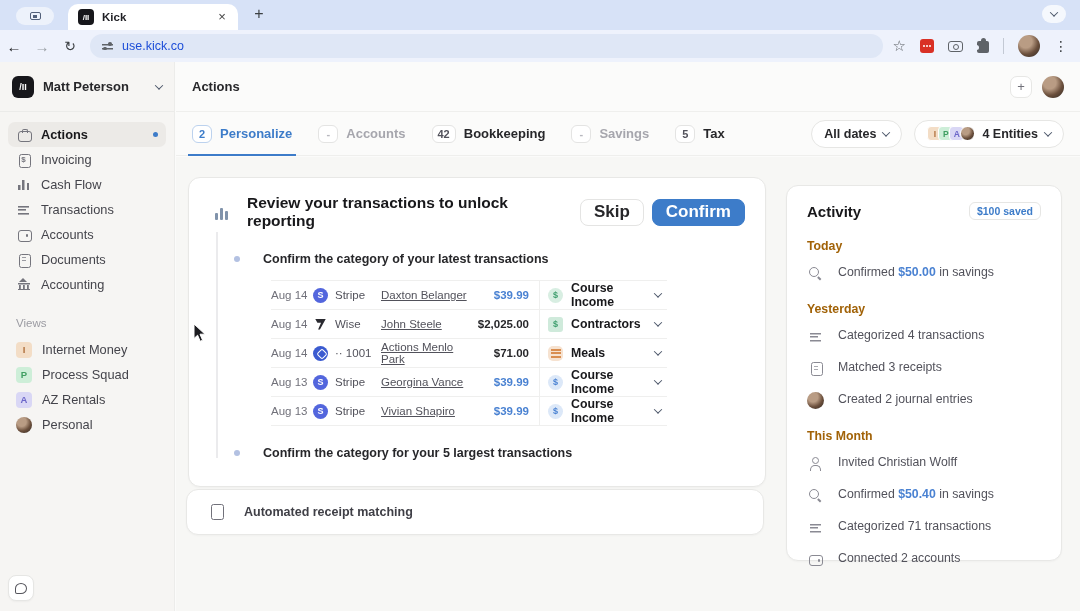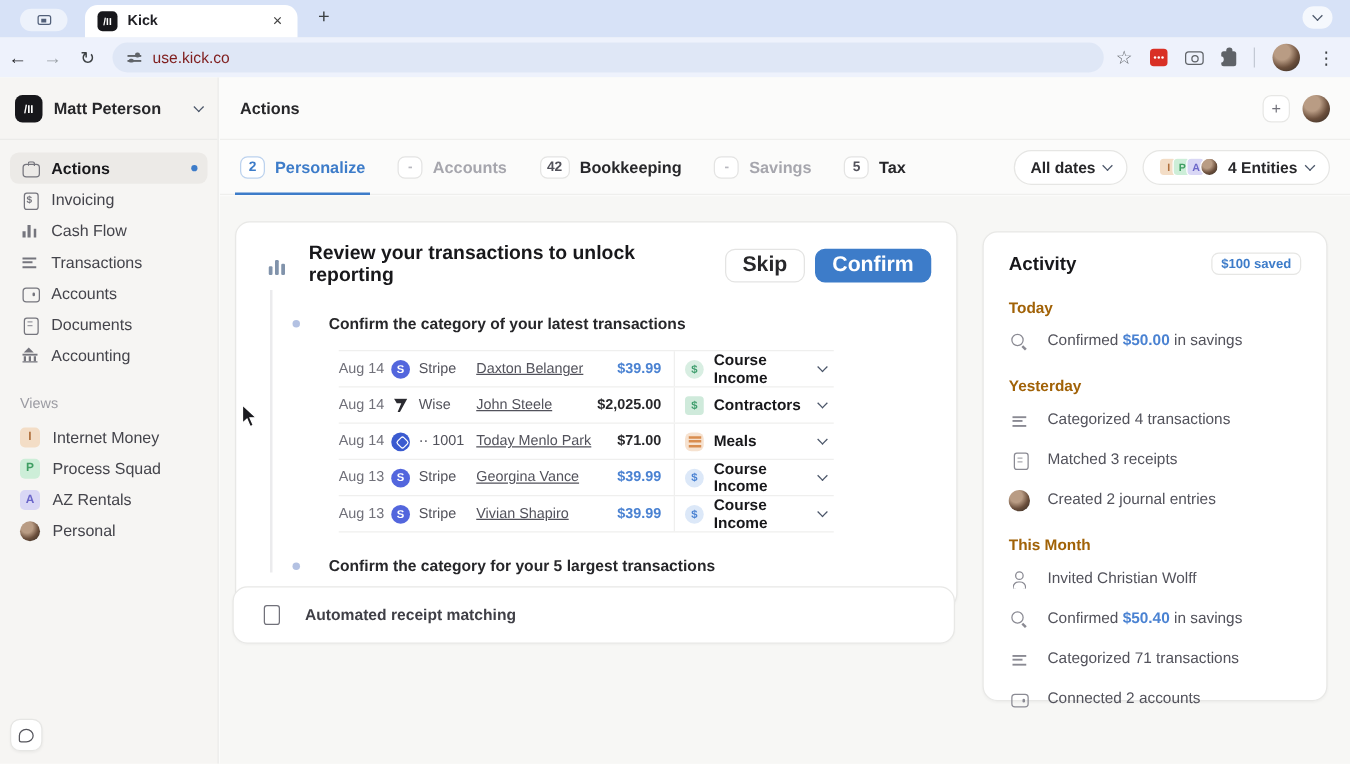--- a/index.html
+++ b/index.html
@@ -22,21 +22,21 @@
   .toolbar { position:absolute; left:0; top:30px; width:1080px; height:32px; background:#eef2fc; display:flex; align-items:center; }
   .nav-arrow { font-size:15px; color:#202124; width:28px; text-align:center; }
   .nav-arrow.fwd { color:#9aa0a6; }
   .reload { font-size:14px; color:#3c4043; width:28px; text-align:center; }
   .urlbar { height:24px; flex:1; margin:0 10px 0 6px; background:#dfe7f6; border-radius:12px; display:flex; align-items:center; padding:0 12px; }
   .sliders-ic { width:11px; height:9px; background:
       linear-gradient(#5f6368,#5f6368) 0 2px/11px 1.5px no-repeat,
       linear-gradient(#5f6368,#5f6368) 0 6.5px/11px 1.5px no-repeat; position:relative; margin-right:9px; }
   .sliders-ic::before { content:""; position:absolute; left:6px; top:0.5px; width:3.5px; height:3.5px; border-radius:50%; background:#5f6368; }
   .sliders-ic::after { content:""; position:absolute; left:1px; top:5px; width:3.5px; height:3.5px; border-radius:50%; background:#5f6368; }
-  .url-text { font-size:12.5px; color:#7f1d1d; }
+  .url-text { font-size:12.5px; color:#1d4ed8; }
   .tb-icons { display:flex; align-items:center; gap:14px; padding-right:12px; }
   .star-ic { font-size:15px; color:#5f6368; }
   .ext-red { width:14px; height:14px; border-radius:3px; background:#d93025; position:relative; }
   .ext-red::after { content:""; position:absolute; left:3px; top:6px; width:2px; height:2px; border-radius:50%; background:#fff; box-shadow:3px 0 0 #fff, 6px 0 0 #fff; }
   .cam-ic { width:15px; height:11px; border:1.5px solid #5f6368; border-radius:3px; position:relative; }
   .cam-ic::after { content:""; position:absolute; left:3.5px; top:2px; width:4px; height:4px; border:1.5px solid #5f6368; border-radius:50%; }
   .puzzle-ic { width:12px; height:12px; background:#5f6368; border-radius:2px; position:relative; margin-top:2px; }
   .puzzle-ic::before { content:""; position:absolute; top:-3px; left:3.5px; width:5px; height:5px; border-radius:50%; background:#5f6368; }
   .puzzle-ic::after { content:""; position:absolute; left:-3px; top:3.5px; width:5px; height:5px; border-radius:50%; background:#eef2fc; }
   .tb-divider { width:1px; height:16px; background:#c3c9d4; }
@@ -158,21 +158,21 @@
   .cat-ic[data-k="cash"]::before { content:"$"; color:#3f9e6e; }
   .cat-ic[data-k="burger"] { background:#f6e2d0; border-radius:5px; }
   .cat-ic[data-k="burger"]::before { content:""; left:2.5px; right:2.5px; top:3px; height:9px;
       background:linear-gradient(#d98d4f,#d98d4f) 0 0/10px 2px no-repeat,
                  linear-gradient(#d98d4f,#d98d4f) 0 3.5px/10px 2px no-repeat,
                  linear-gradient(#d98d4f,#d98d4f) 0 7px/10px 2px no-repeat; }
   .cat-label { font-size:12.3px; font-weight:700; color:#18181b; margin-left:8px; flex:1; }
   .t-chev { margin-right:6px; }
 
   
-  .receipt-card { position:absolute; left:10px; top:312px; width:578px; height:46px; background:#fff; border:1px solid #e8e8e6; border-radius:12px; display:flex; align-items:center; padding:0 20px; box-shadow:0 1px 2px rgba(0,0,0,.03); }
+  .receipt-card { position:absolute; left:10px; top:332px; width:578px; height:46px; background:#fff; border:1px solid #e8e8e6; border-radius:12px; display:flex; align-items:center; padding:0 20px; box-shadow:0 1px 2px rgba(0,0,0,.03); }
   .receipt-ic { width:13px; height:16px; border:1.6px solid #71717a; border-radius:2.5px; margin:0 0 0 4px; }
   .receipt-label { font-size:12.5px; font-weight:600; color:#3f3f46; margin-left:20px; }
 
   
   .acard { position:absolute; left:610px; top:28px; width:276px; height:376px; background:#fff; border:1px solid #e8e8e6; border-radius:12px; padding:16px 20px; box-shadow:0 1px 2px rgba(0,0,0,.03); }
   .ac-head { display:flex; align-items:center; justify-content:space-between; }
   .ac-title { font-size:15px; font-weight:700; color:#18181b; }
   .saved-badge { height:18px; border:1px solid #e6e6e4; border-radius:6px; font-size:10.5px; font-weight:600; color:#3d7cc9; display:flex; align-items:center; padding:0 7px; background:#fff; }
   .ag-label { font-size:12.3px; font-weight:700; color:#a16207; margin:19px 0 12px; }
   .ai-row { display:flex; margin-bottom:14px; min-height:18px; }
@@ -386,21 +386,21 @@
               <span class="cat-ic" data-k="cash"></span>
               <span class="cat-label">Contractors</span>
               <span class="chev t-chev"></span>
             </span>
           </div>
 
           <div class="trow">
             <span class="t-date">Aug 14</span>
             <span class="src-ic" data-k="bank"></span>
             <span class="t-src">·· 1001</span>
-            <span class="t-payee">Today Menlo Park</span>
+            <span class="t-payee">Actions Menlo Park</span>
             <span class="t-amt" data-k="dark">$71.00</span>
             <span class="t-cat">
               <span class="cat-ic" data-k="burger"></span>
               <span class="cat-label">Meals</span>
               <span class="chev t-chev"></span>
             </span>
           </div>
 
           <div class="trow">
             <span class="t-date">Aug 13</span>

